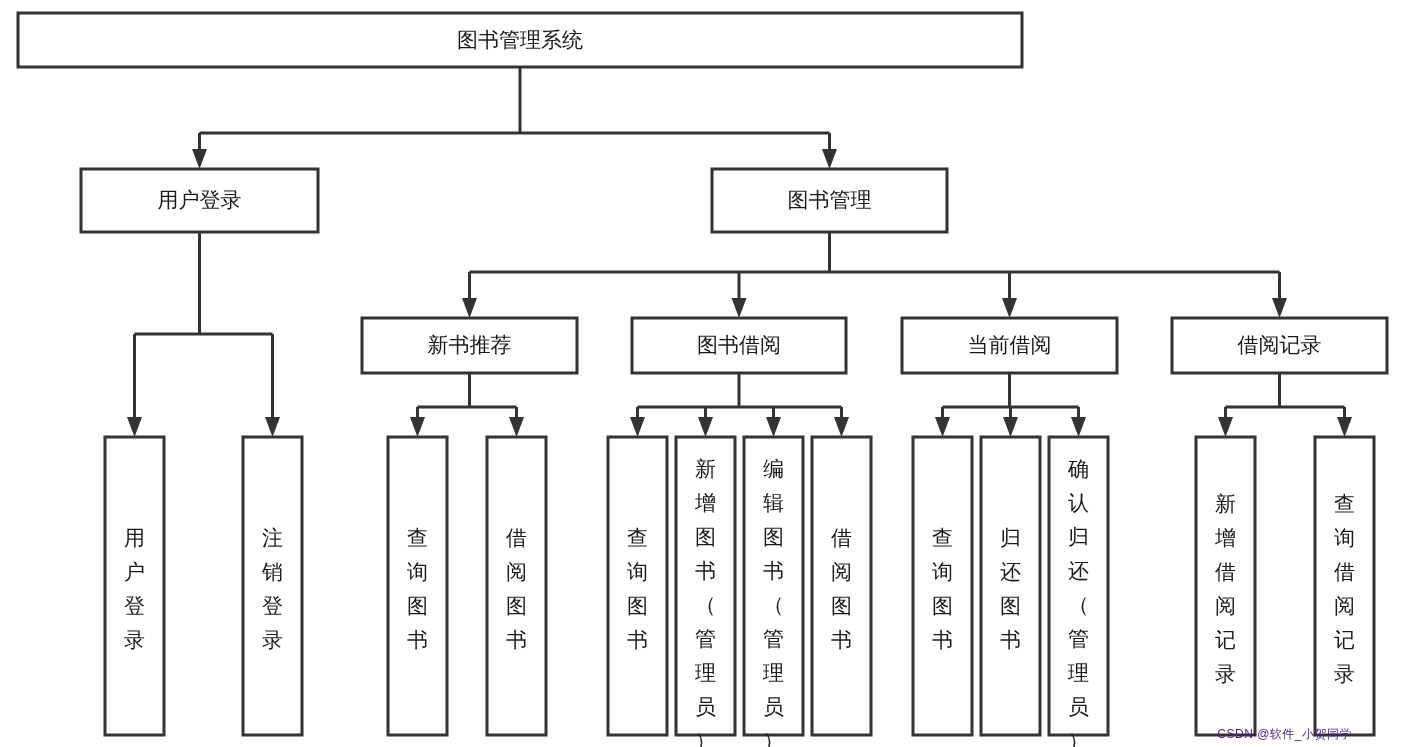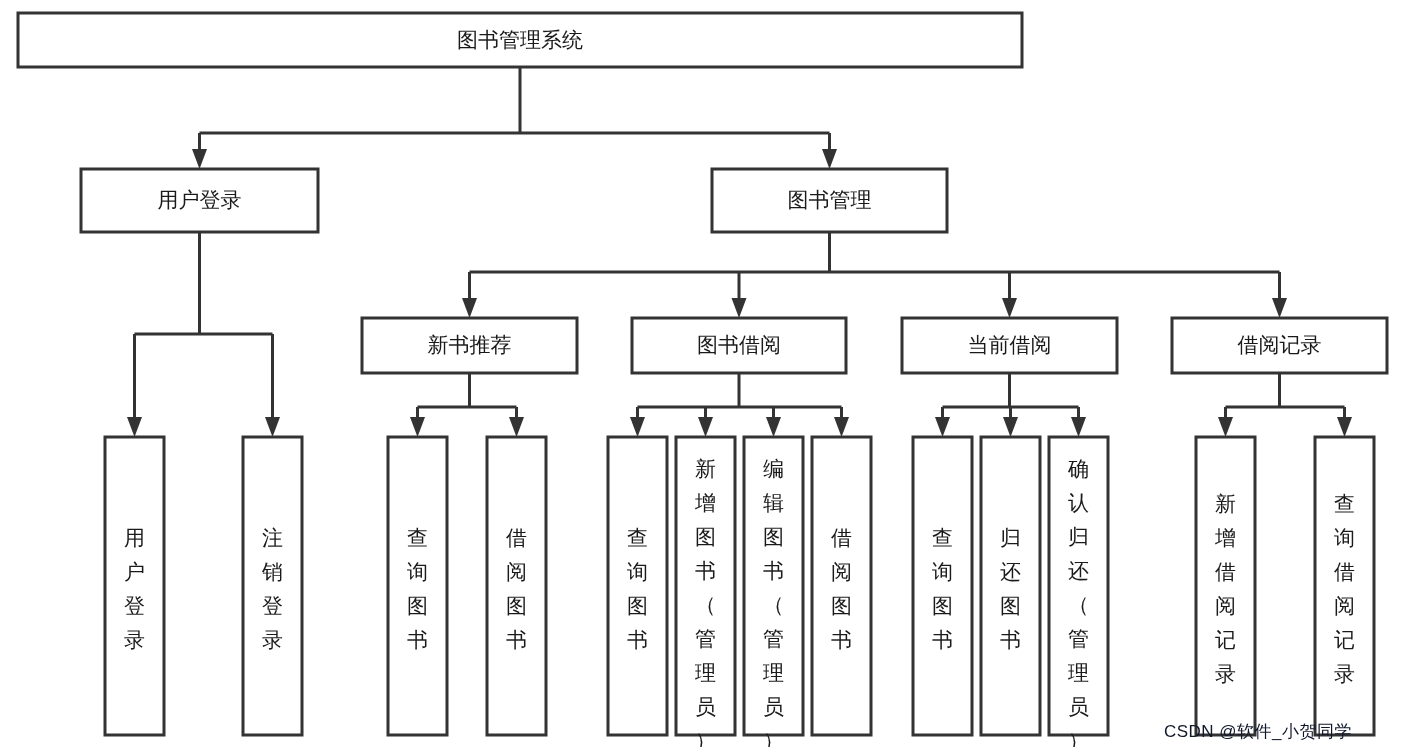--- a/index.html
+++ b/index.html
@@ -18,21 +18,21 @@
     dominant-baseline:middle;text-anchor:middle;
   }
   .leaf-label{
     font-family:"Liberation Sans","DejaVu Sans",sans-serif;
     font-size:21px;fill:#1a1a1a;
     text-anchor:middle;
   }
   .watermark{
     position:absolute;right:8px;bottom:4px;
     font-family:"Liberation Sans","DejaVu Sans",sans-serif;
-    font-size:17px;color:#0f172a;white-space:nowrap;
+    font-size:12px;color:#4c1d95;white-space:nowrap;
     letter-spacing:0.5px;pointer-events:none;
   }
 </style>
 </head>
 <body>
 
 <div id="diagram-root">
 
   <svg id="tree-svg" viewBox="0 0 1405 747" xmlns="http://www.w3.org/2000/svg">
     <g id="edges-layer">

